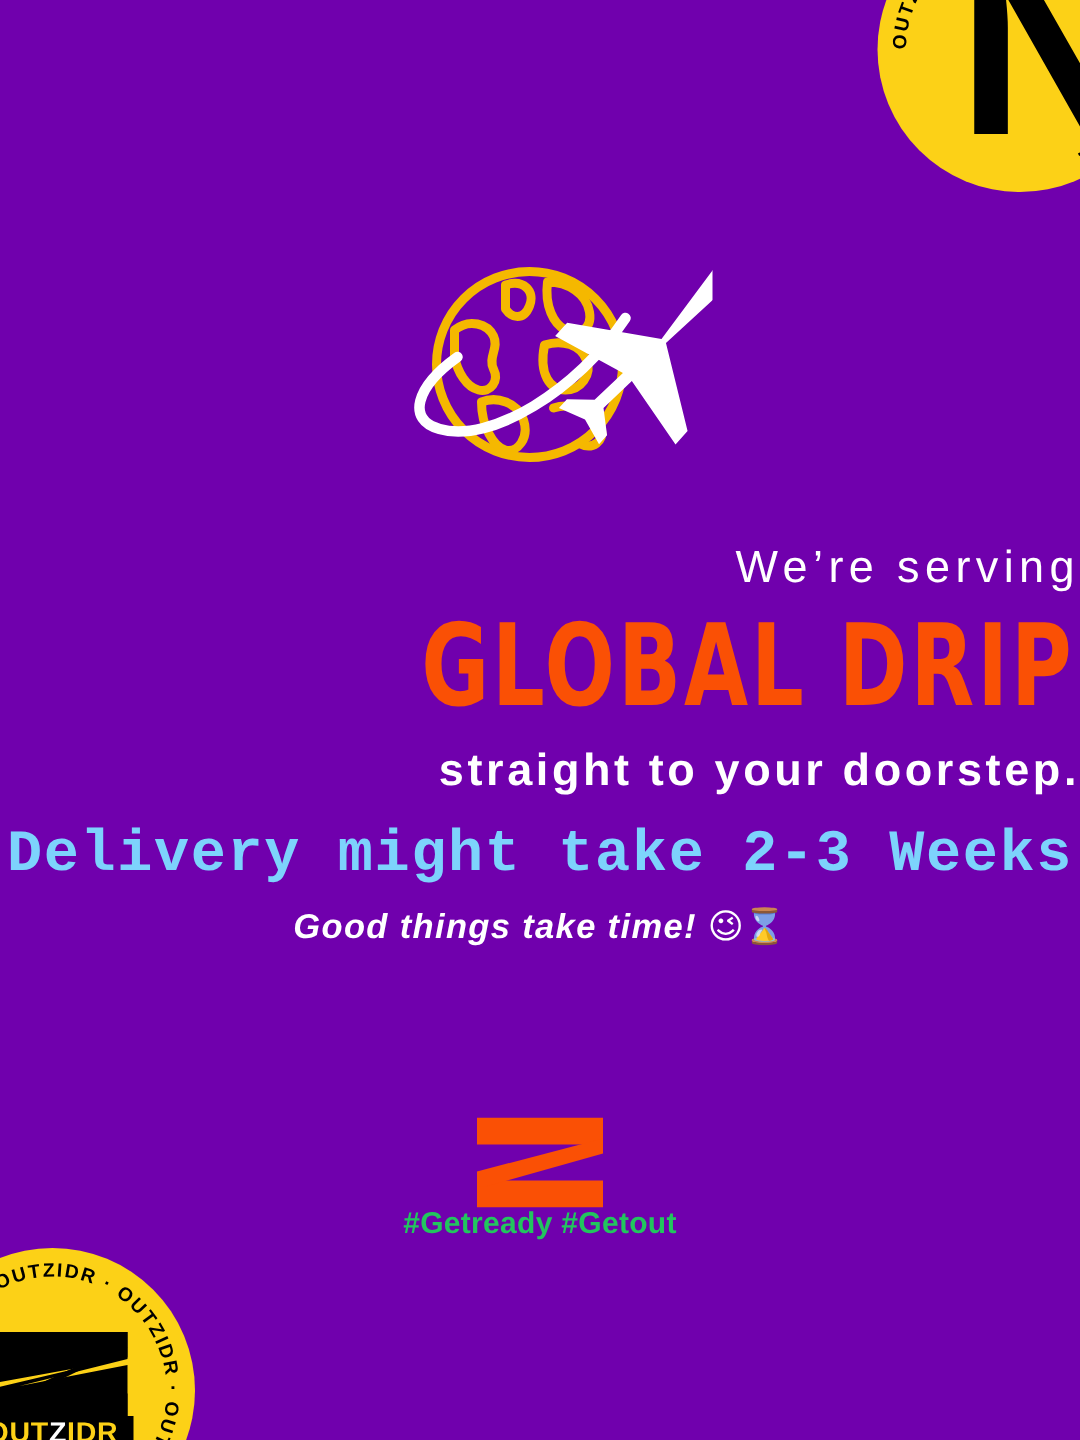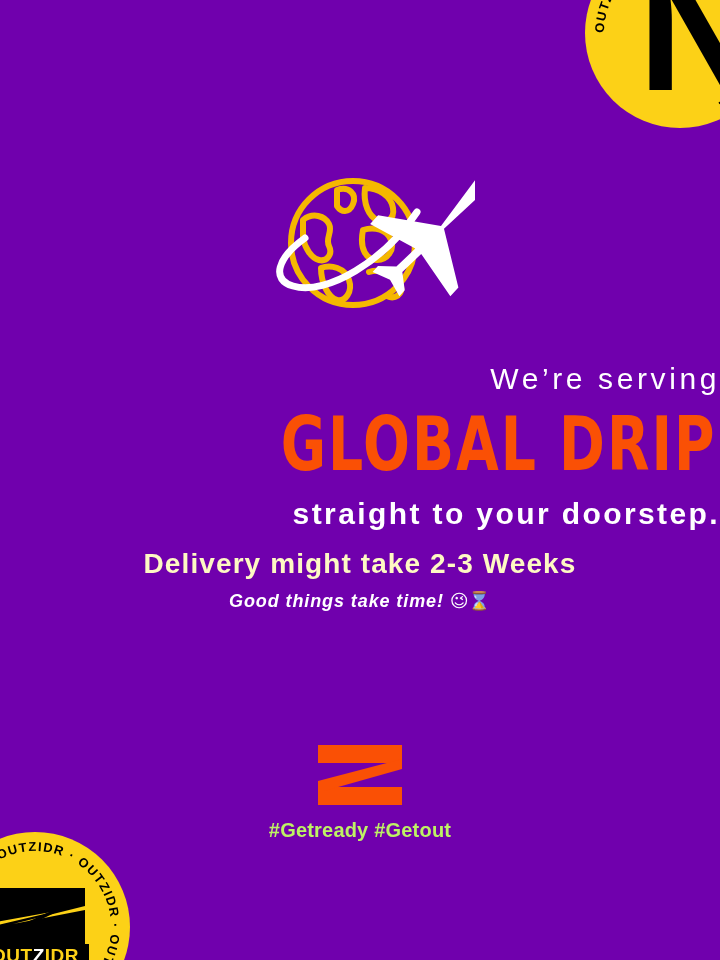--- a/index.html
+++ b/index.html
@@ -141,29 +141,30 @@
   }
 
   .delivery {
     position: absolute;
     left: 0;
     right: 0;
     top: 548px;
     text-align: center;
   }
   .delivery-main {
-    color: #fef9c3;
-    font-size: 28px;
+    color: #7dd3fc;
+    font-size: 39px;
     font-weight: bold;
     letter-spacing: 1.1px;
     line-height: 1.15;
+    font-family: Liberation Mono, monospace;
   }
   .delivery-sub {
     color: #FFFFFF;
-    font-size: 18px;
+    font-size: 23px;
     font-weight: bold;
     font-style: italic;
     letter-spacing: 0.9px;
     margin-top: 11px;
     line-height: 1.15;
   }
   .emoji {
     font-style: normal;
     font-family: "DejaVu Sans", sans-serif;
     letter-spacing: 0;
@@ -177,25 +178,24 @@
     top: 745px;
     text-align: center;
   }
   .brand-zmark {
     display: block;
     margin: 0 auto;
     width: 84px;
     height: 60px;
   }
   .brand-tags {
-    color: #bef264;
+    color: #22c55e;
     font-size: 20px;
     font-weight: bold;
     letter-spacing: 0.2px;
-    margin-top: 14px;
   }
 </style>
 </head>
 <body>
 
 <div class="poster">
 
   <div class="badge badge-tr">
     <div class="badge-ring">
       <svg viewBox="0 0 200 200" aria-hidden="true">

